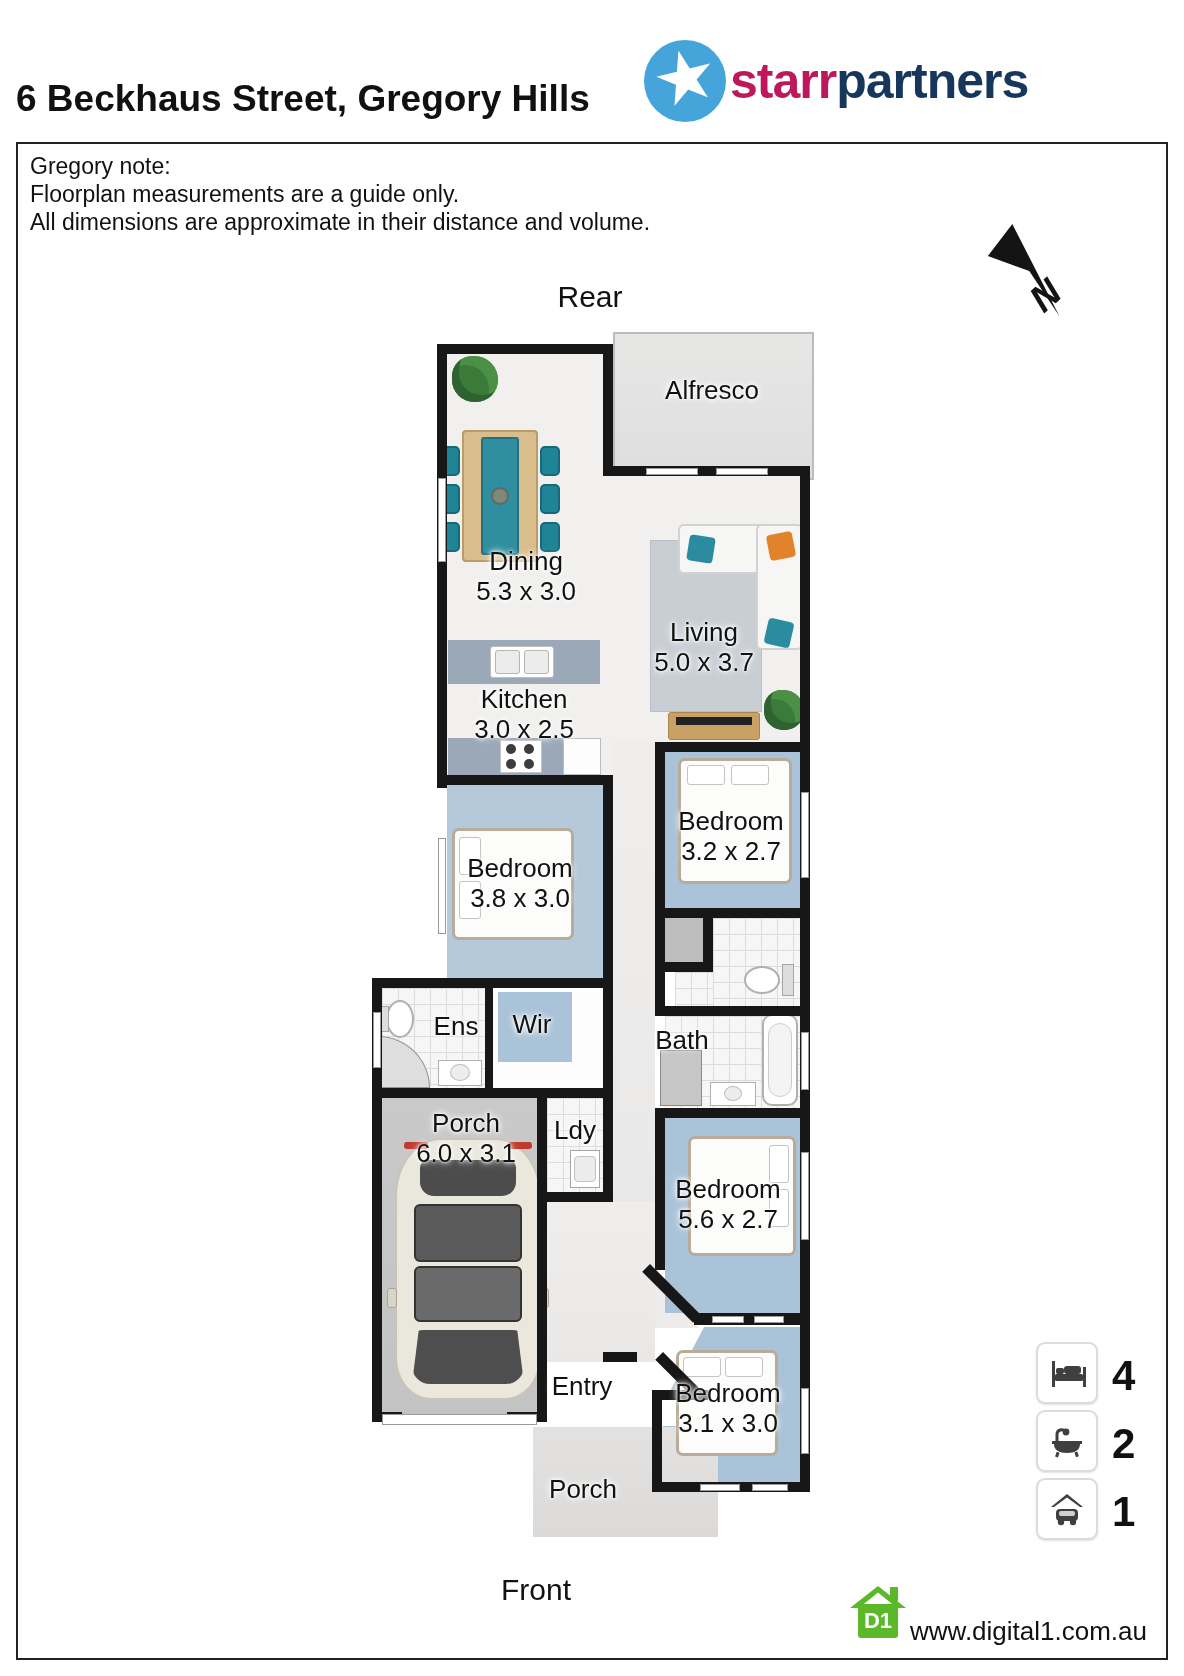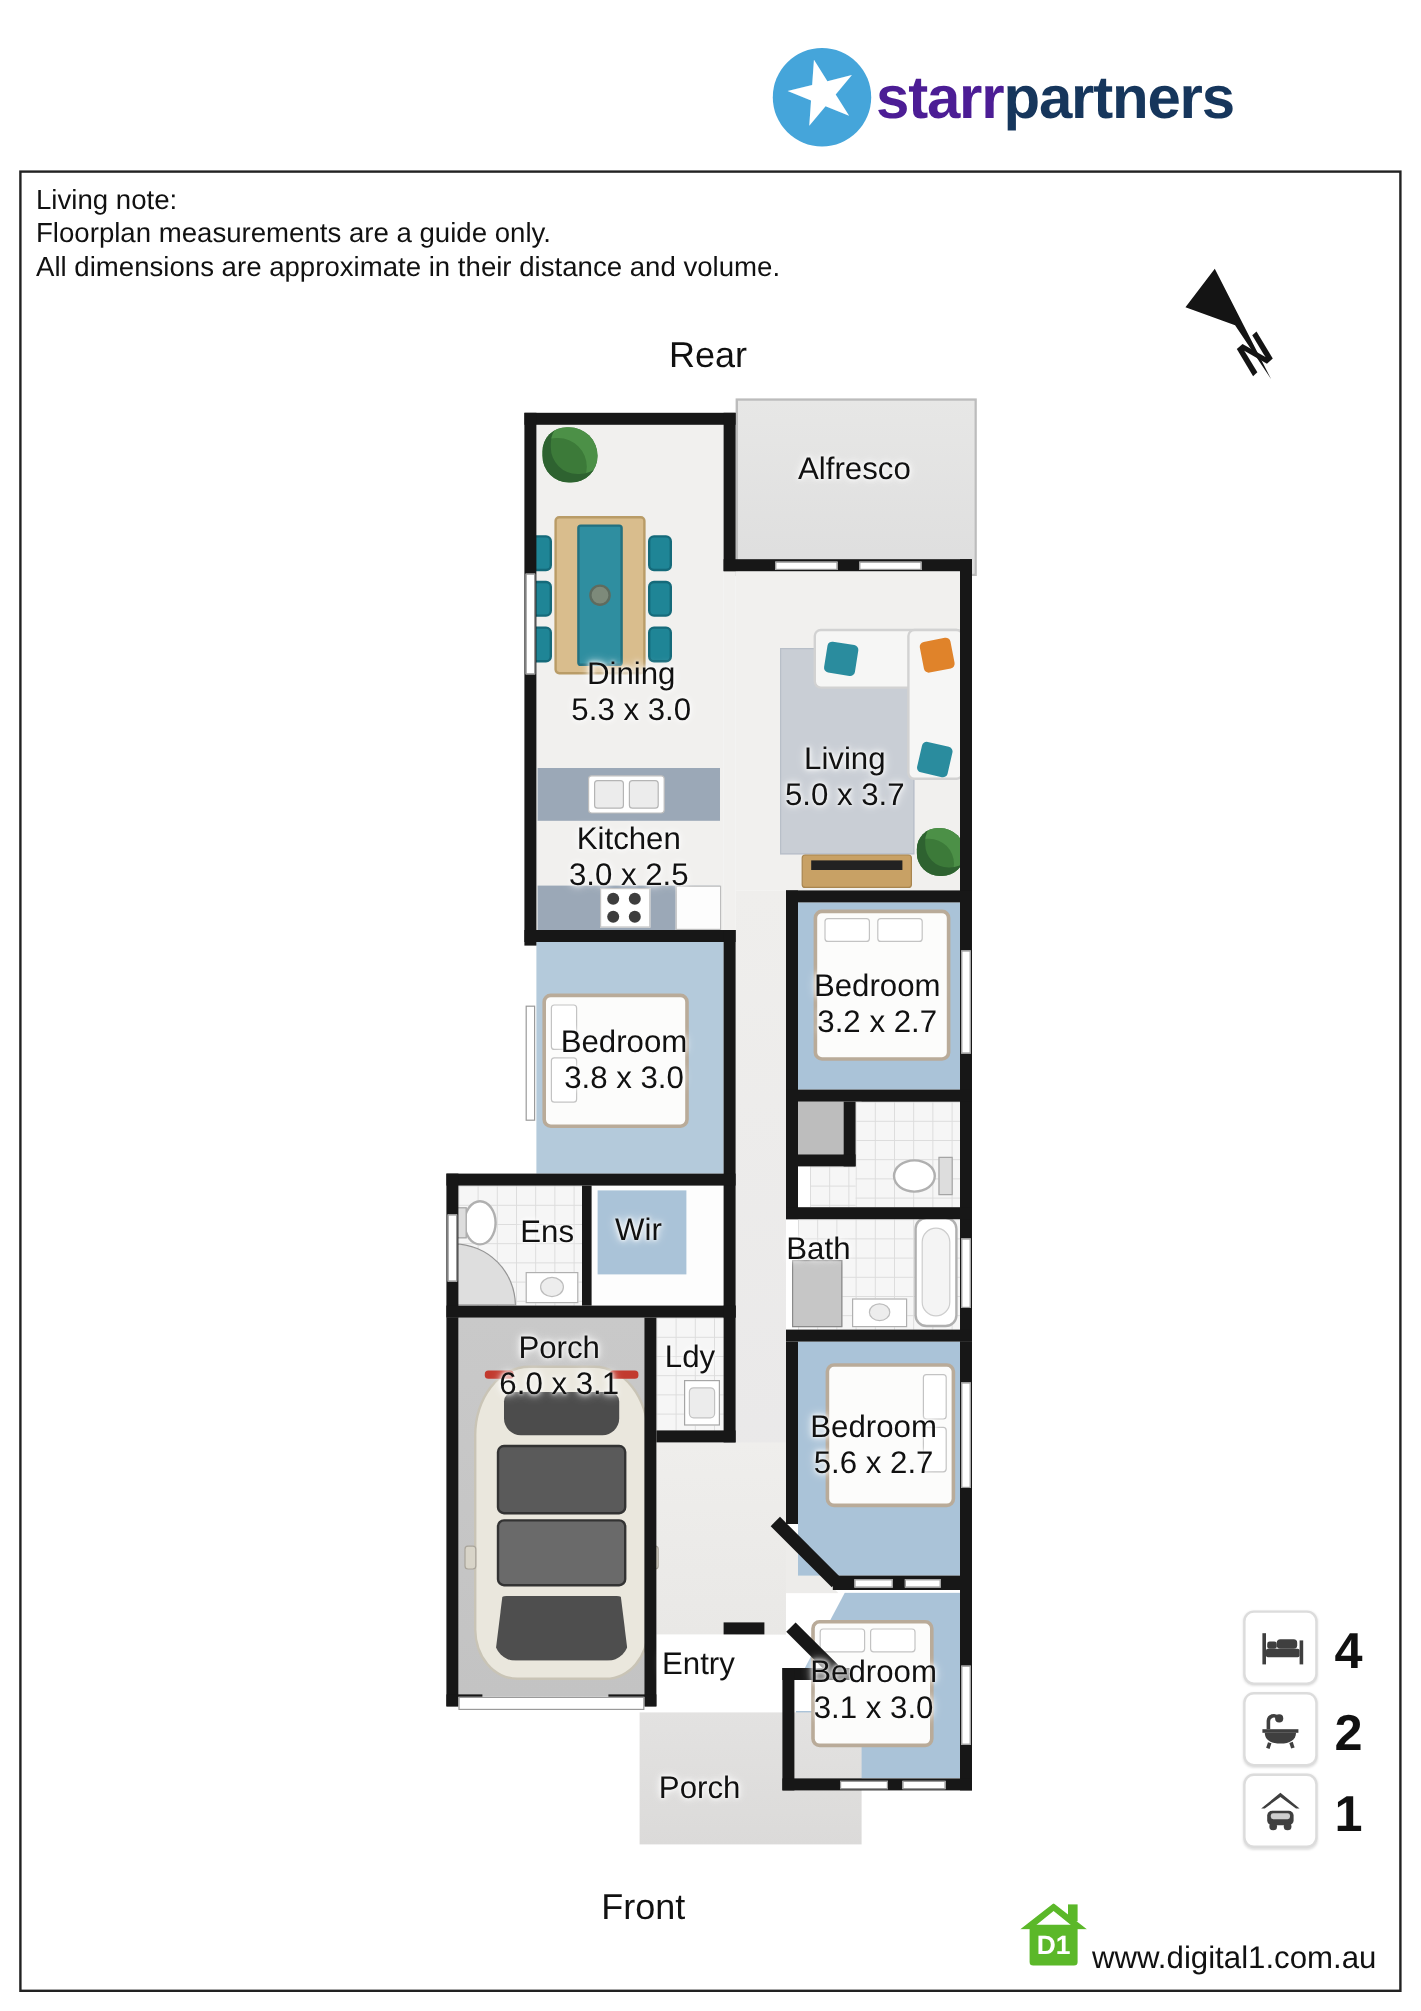--- a/index.html
+++ b/index.html
@@ -24,30 +24,31 @@
   .legbox{position:absolute;width:62px;height:62px;background:#fff;border:2px solid #dcdcdc;border-radius:9px;
           box-shadow:0 1px 2px rgba(0,0,0,.12);display:flex;align-items:center;justify-content:center;box-sizing:border-box}
   .legnum{position:absolute;font-size:42px;font-weight:bold}
   .logo-text{position:absolute;left:730px;top:52px;font-size:50px;font-weight:bold;letter-spacing:-1px}
 </style>
 </head>
 <body>
 
 <div class="page">
 
+  <div class="a" style="left:16px;top:78px;font-size:37px;font-weight:bold">6 Beckhaus Street, Gregory Hills</div>
 
   <div class="a" style="left:644px;top:40px;width:82px;height:82px;background:#45a5da;border-radius:50%">
     <span class="a" style="left:3px;top:-4px;width:76px;height:82px;color:#fff;font-size:72px;line-height:82px;text-align:center;transform:rotate(-14deg)">★</span>
   </div>
   <div class="logo-text">
-    <span style="color:#4c1d95">starr</span><span style="color:#16365c">partners</span>
+    <span style="color:#be185d">starr</span><span style="color:#16365c">partners</span>
   </div>
 
   <div class="a" style="left:16px;top:142px;width:1152px;height:1518px;border:2px solid #222"></div>
-  <div class="a" style="left:30px;top:152px;font-size:23px;line-height:28px">Living note:</div>
+  <div class="a" style="left:30px;top:152px;font-size:23px;line-height:28px">Gregory note:</div>
   <div class="a" style="left:30px;top:208px;font-size:23px;line-height:28px">All dimensions are approximate in their distance and volume.</div>
   <div class="a" style="left:30px;top:180px;font-size:23px;line-height:28px">Floorplan measurements are a guide only.</div>
 
   <svg class="a" style="left:986px;top:222px" width="94" height="98" viewBox="0 0 100 104">
     <polygon points="28,2 78,100 46,52 2,36" fill="#141414"></polygon>
     <text x="50" y="96" transform="rotate(-42 58 82)" font-size="40" font-weight="bold" font-style="italic" fill="#141414" font-family="Liberation Sans, sans-serif">N</text>
   </svg>
 
   <div class="big" style="left:590px;top:297px">Rear</div>
   <div class="big" style="left:536px;top:1590px;font-size:30px">Front</div>

